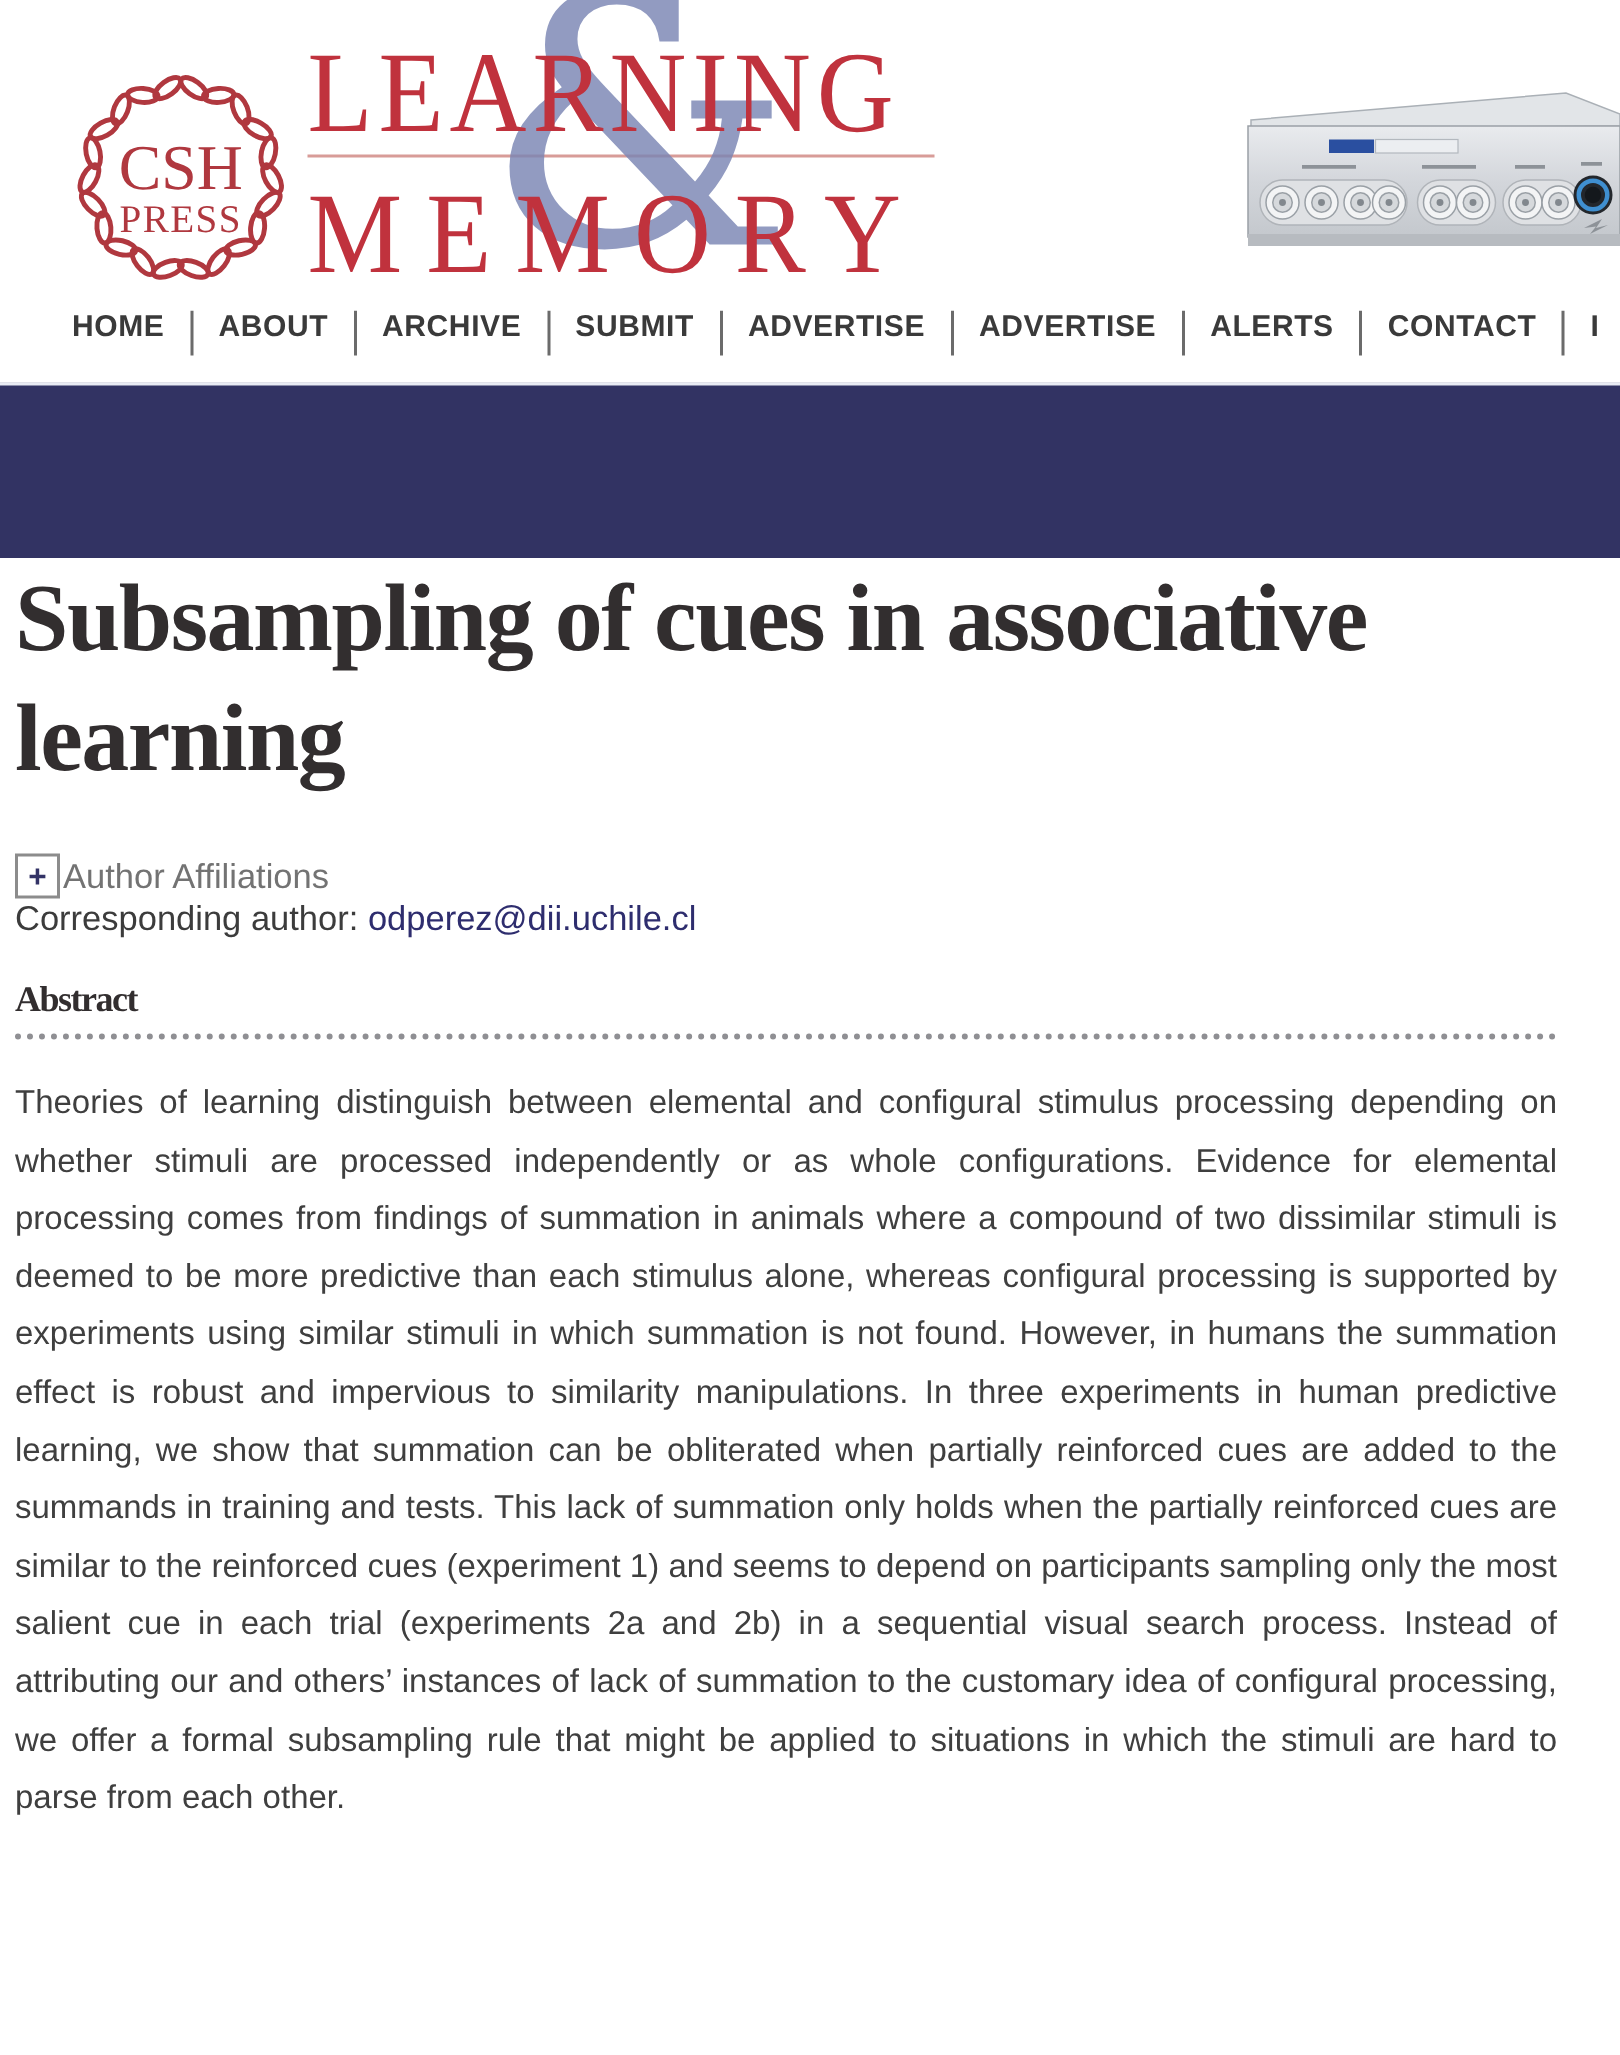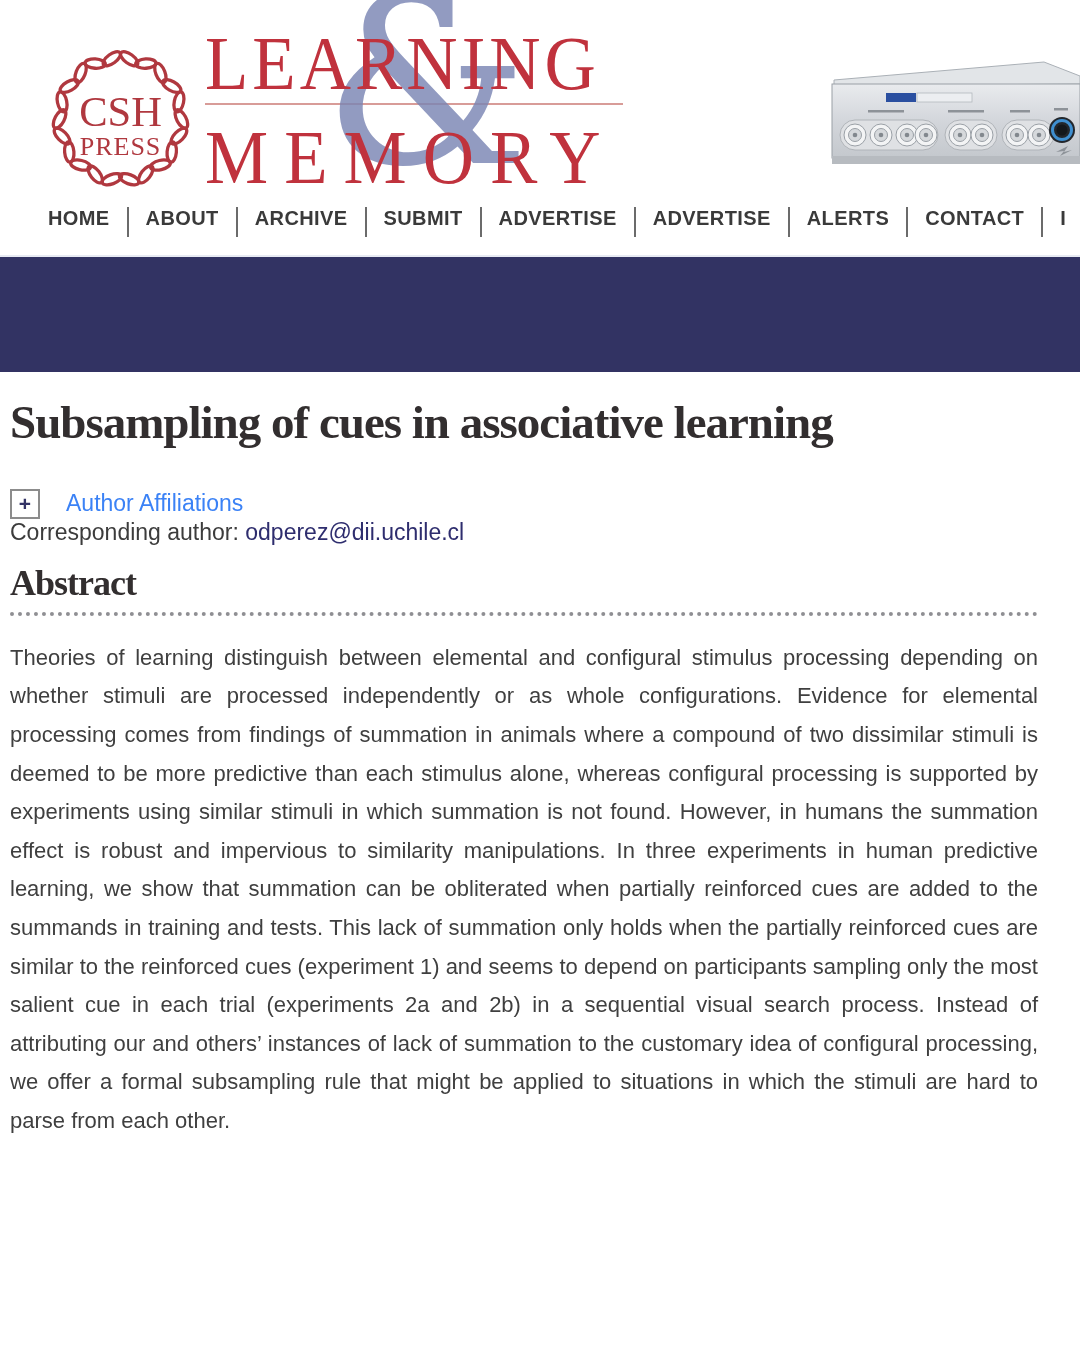--- a/index.html
+++ b/index.html
@@ -32,37 +32,37 @@
       white-space:nowrap; cursor:pointer; }
   .nav-sep { width:2px; height:30px; background:#6b6b6b; margin:0 17px; flex:0 0 auto; }
   .nav-partial { font-size:20px; font-weight:bold; color:#3a3a3a; }
 
   
   .banner { height:117px; background:#323363; border-top:2px solid #e8ebf3; }
 
   
   .content { padding:0 42px 0 10px; }
 
-  .article-title { margin-top:21px; font-family:"Liberation Serif", serif; font-weight:bold;
-      font-size:47px; letter-spacing:-1px; color:#322e2f; line-height:1.25; }
+  .article-title { font-family:"Liberation Serif", serif; font-weight:bold;
+      font-size:64px; letter-spacing:-1px; color:#322e2f; line-height:1.25; }
 
   .authors { margin-top:33px; font-size:24px; font-weight:bold; color:#3c3c3c; line-height:1.5; }
   .authors sup { color:#333366; font-weight:normal; font-size:17px; position:relative; top:-2px; }
 
   .affil-row { margin-top:37px; display:flex; align-items:center; }
   .plus-box { width:30px; height:30px; border:2px solid #8c8c8c; background:#fff;
       display:flex; align-items:center; justify-content:center; cursor:pointer;
       font-size:21px; font-weight:bold; color:#333366; line-height:1; }
-  .affil-label { margin-left:26px; font-size:23px; color:#3b82f6; cursor:pointer; }
+  .affil-label { margin-left:2px; font-size:23px; color:#737373; cursor:pointer; }
 
   .corresponding { font-size:23px; color:#3c3c3c; }
   .corresponding a { color:#2e2d6e; text-decoration:none; cursor:pointer; }
 
-  .abstract-heading { margin-top:16px; font-family:"Liberation Serif", serif; font-weight:bold;
-      font-size:36px; letter-spacing:-1px; color:#322e2f; }
+  .abstract-heading { margin-top:28px; font-family:"Liberation Serif", serif; font-weight:bold;
+      font-size:24px; letter-spacing:-1px; color:#322e2f; }
   .dotted-rule { margin-top:8px; width:100%; height:0; border-bottom:4px dotted #8f8f93; }
 
   .abstract-text { margin-top:23px; font-size:22px; color:#3f3f3f; line-height:38.6px;
       text-align:justify; }
 </style>
 </head>
 <body>
 
 <div class="header">
 

